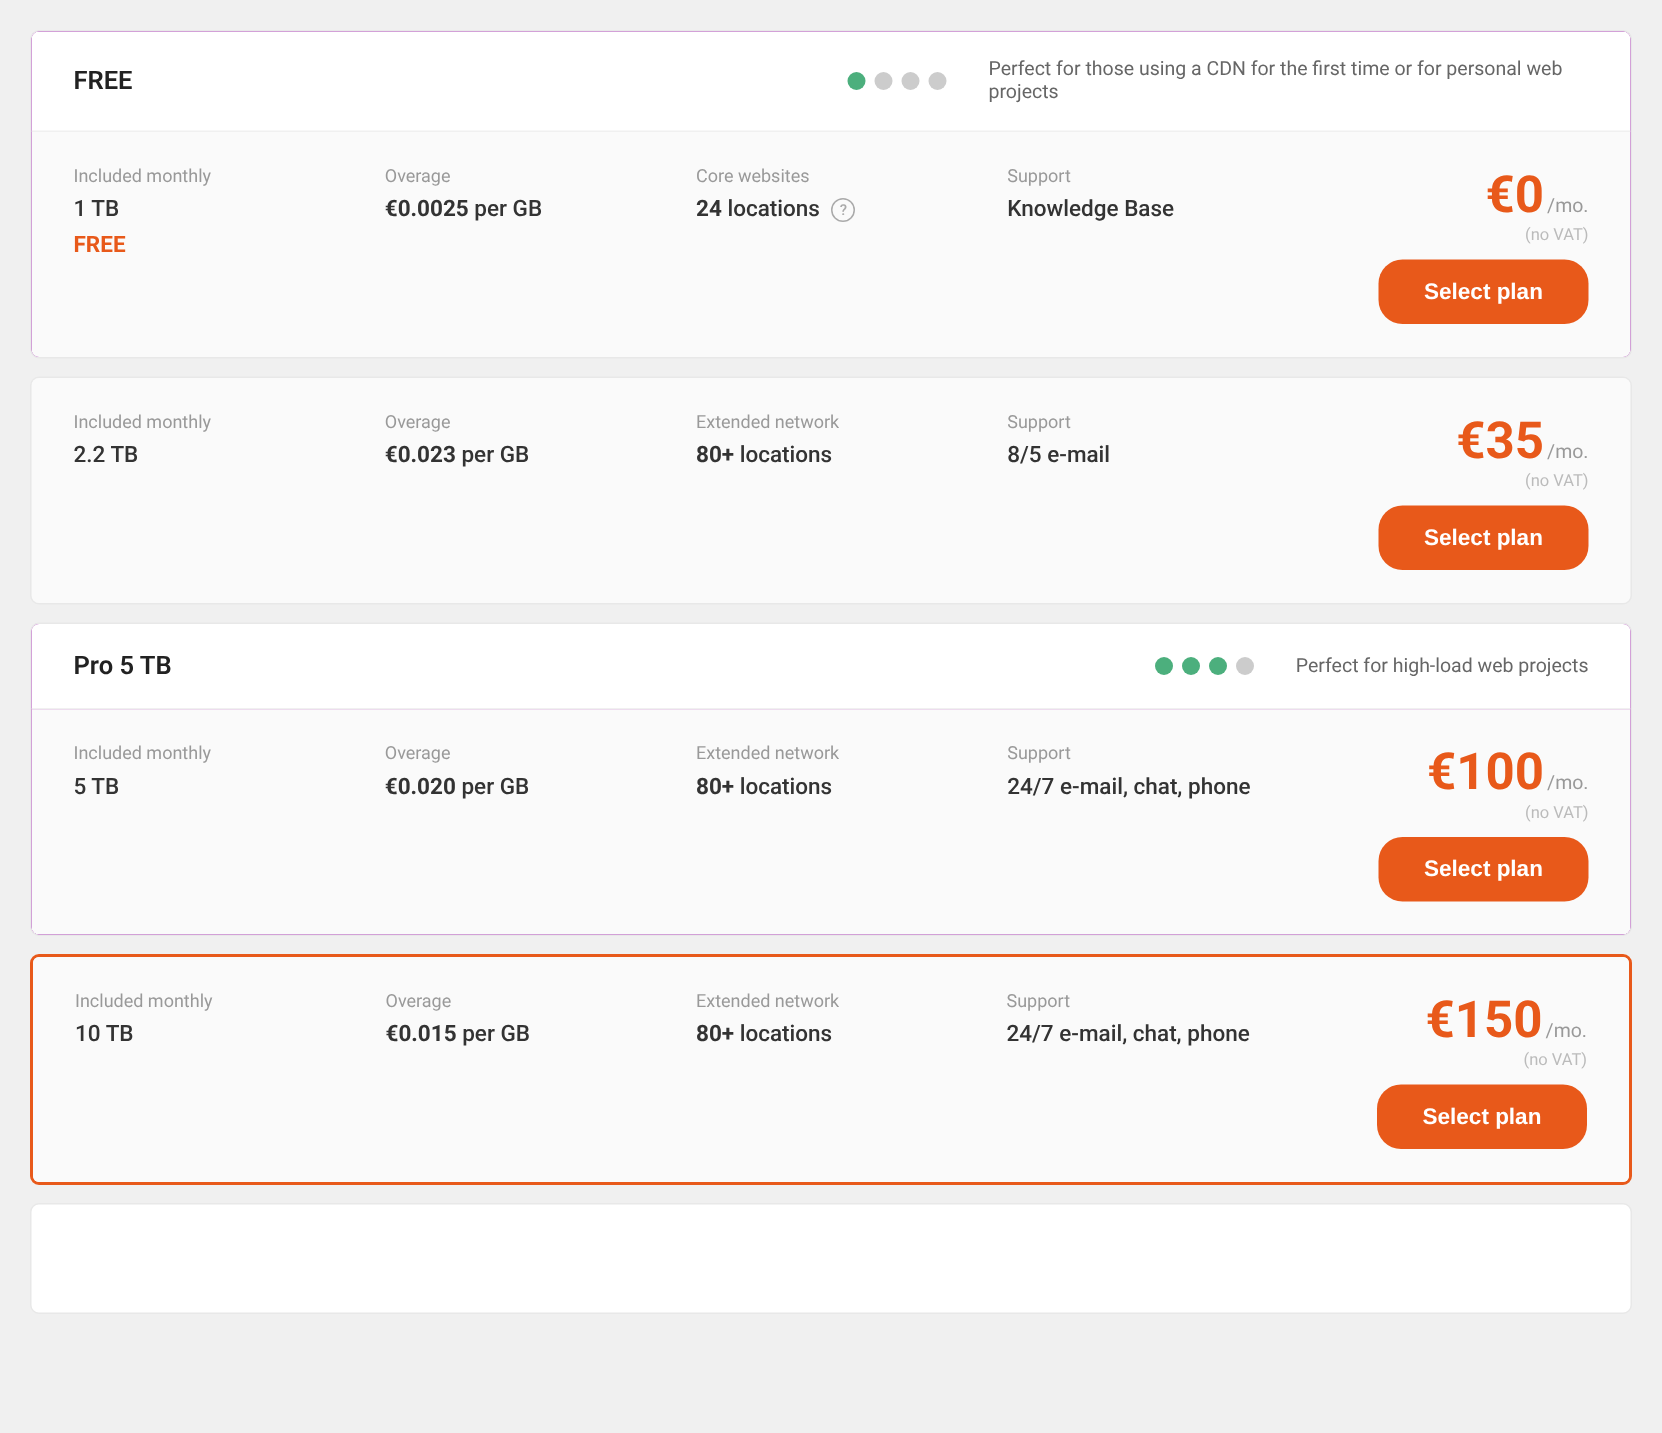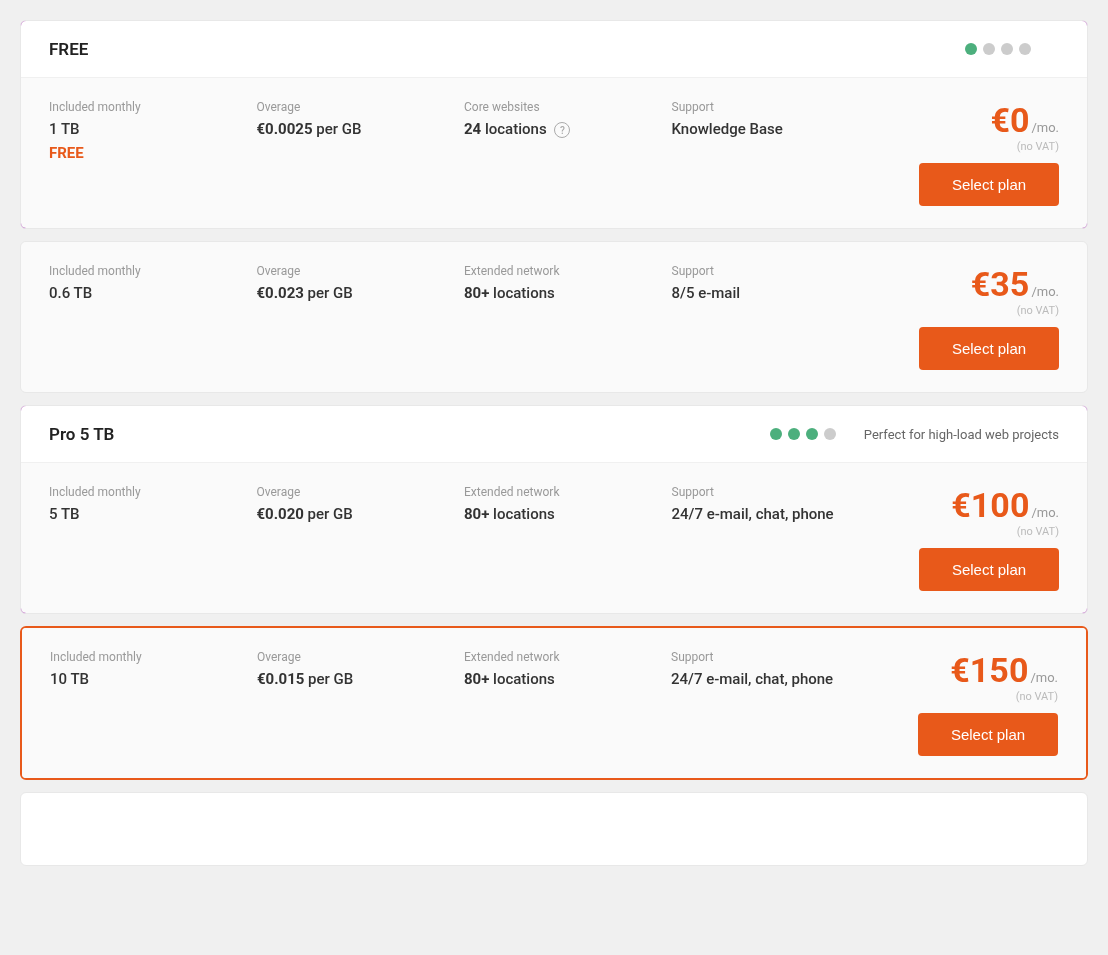--- a/index.html
+++ b/index.html
@@ -107,24 +107,24 @@
       color: #999;
     }
     .price-vat {
       font-size: 11px;
       color: #bbb;
     }
     .select-btn {
       background: #e8591a;
       color: #fff;
       border: none;
-      border-radius: 4px;
+      border-radius: 16px;
       padding: 13px 30px;
       font-size: 15px;
-      font-weight: 400;
+      font-weight: 700;
       cursor: pointer;
       white-space: nowrap;
       min-width: 140px;
     }
     .info-icon {
       display: inline-flex;
       align-items: center;
       justify-content: center;
       width: 16px;
       height: 16px;
@@ -165,20 +165,21 @@
 
 <div class="plan-card">
     <div class="plan-header">
       <span class="plan-name">FREE</span>
       <div class="plan-dots">
         <span class="dot active"></span>
           <span class="dot"></span>
           <span class="dot"></span>
           <span class="dot"></span>
       </div>
+      <span class="plan-tagline">Perfect for those using a CDN for the first time or for personal web projects</span>
     </div>
     <div class="plan-details">
       <div class="detail-group">
         <span class="detail-label">Included monthly</span>
         <span class="detail-value">1 TB</span>
         <span class="detail-value free-text">FREE</span>
       </div>
       <div class="detail-group">
         <span class="detail-label">Overage</span>
         <span class="detail-value">
@@ -205,21 +206,21 @@
           <span class="price-vat">(no VAT)</span>
         </div>
         <button class="select-btn">Select plan</button>
       </div>
     </div>
   </div>
     <div class="plan-card">
     <div class="plan-details">
       <div class="detail-group">
         <span class="detail-label">Included monthly</span>
-        <span class="detail-value">0.6 TB</span>
+        <span class="detail-value">2.2 TB</span>
 
       </div>
       <div class="detail-group">
         <span class="detail-label">Overage</span>
         <span class="detail-value">
           <span class="bold-part">€0.023</span> per GB
         </span>
       </div>
       <div class="detail-group">
         <span class="detail-label">Extended network</span>

